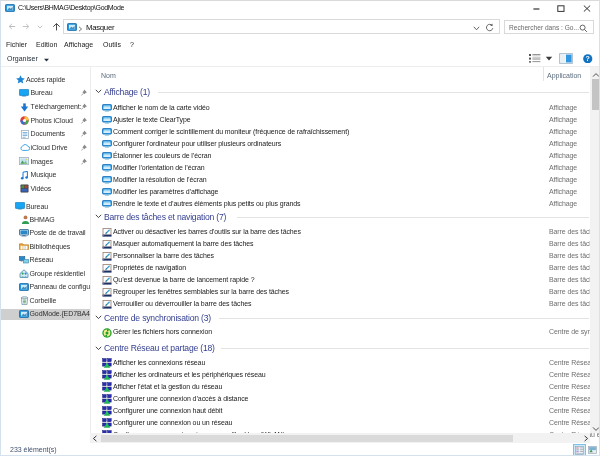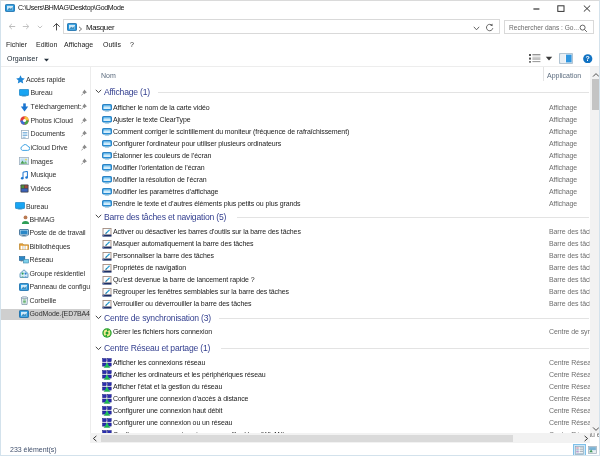--- a/index.html
+++ b/index.html
@@ -313,21 +313,21 @@
     <rect x="1.6" y="1.6" width="6.8" height="3.4" rx="0.5" fill="#9fd4f2"></rect>
     <rect x="1.6" y="3.2" width="6.8" height="1.8" fill="#d9effb"></rect>
     <rect x="3.6" y="6.2" width="2.8" height="1" fill="#74b6dd"></rect>
     <rect x="2.8" y="7.2" width="4.4" height="0.8" fill="#a8cfe4"></rect>
   </svg>
 <div class="ab t7" style="left:112px;top:199.0px;letter-spacing:-0.1px">Rendre le texte et d’autres éléments plus petits ou plus grands</div>
 <div class="ab t7" style="left:548px;top:199.0px;color:#6f6f6f;letter-spacing:-0.1px">Affichage</div>
 <svg class="ab" style="left:93.5px;top:213.0px" width="7" height="5" viewBox="0 0 7 5">
     <path d="M0.8 0.8 L3.5 3.6 L6.2 0.8" stroke="#4a4a4a" stroke-width="1" fill="none"></path>
   </svg>
-<div class="ab" style="left:103px;top:210.6px;font-size:8.6px;color:#333f8f;white-space:nowrap;letter-spacing:-0.2px">Barre des tâches et navigation (5)</div>
+<div class="ab" style="left:103px;top:210.6px;font-size:8.6px;color:#333f8f;white-space:nowrap;letter-spacing:-0.2px">Barre des tâches et navigation (7)</div>
 <div class="ab" style="left:236px;top:215.5px;width:352px;height:1px;background:#e3e3e3"></div>
 <svg class="ab" style="left:100.5px;top:226.8px" width="10" height="9" viewBox="0 0 10 9">
     <rect x="1" y="0.5" width="8" height="6.5" fill="#fdfdfd" stroke="#a08c80" stroke-width="0.9"></rect>
     <path d="M3 5.5 L7.2 1.2 L8 2.2 L4.6 5.5 Z" fill="#2b9fd4"></path>
     <path d="M3 5.5 L4.4 4.2 L5 5.2 Z" fill="#12536e"></path>
     <rect x="0.5" y="6.7" width="9" height="1.9" fill="#1c2f66"></rect>
     <rect x="1" y="7.1" width="1.2" height="1" fill="#5f77b5"></rect>
   </svg>
 <div class="ab t7" style="left:112px;top:227.0px;letter-spacing:-0.1px">Activer ou désactiver les barres d'outils sur la barre des tâches</div>
 <div class="ab t7" style="left:548px;top:227.0px;color:#6f6f6f;letter-spacing:-0.1px">Barre des tâches et navigation</div>
@@ -395,21 +395,21 @@
     <circle cx="5" cy="5" r="3.4" fill="#efea8f"></circle>
     <circle cx="5" cy="5" r="1.5" fill="#23a12d"></circle>
     <path d="M5 0.8 L7 2.6 L5 3.4 Z" fill="#23a12d"></path>
     <path d="M5 9.2 L3 7.4 L5 6.6 Z" fill="#23a12d"></path>
   </svg>
 <div class="ab t7" style="left:112px;top:327px;letter-spacing:-0.1px">Gérer les fichiers hors connexion</div>
 <div class="ab t7" style="left:548px;top:327px;color:#6f6f6f;letter-spacing:-0.1px">Centre de synchronisation</div>
 <svg class="ab" style="left:93.5px;top:344.5px" width="7" height="5" viewBox="0 0 7 5">
     <path d="M0.8 0.8 L3.5 3.6 L6.2 0.8" stroke="#4a4a4a" stroke-width="1" fill="none"></path>
   </svg>
-<div class="ab" style="left:103px;top:342.1px;font-size:8.6px;color:#333f8f;white-space:nowrap;letter-spacing:-0.2px">Centre Réseau et partage (1)</div>
+<div class="ab" style="left:103px;top:342.1px;font-size:8.6px;color:#333f8f;white-space:nowrap;letter-spacing:-0.2px">Centre Réseau et partage (18)</div>
 <div class="ab" style="left:220px;top:347px;width:368px;height:1px;background:#e3e3e3"></div>
 <svg class="ab" style="left:100.5px;top:357.3px" width="10" height="10" viewBox="0 0 10 10">
     <rect x="0.6" y="0.6" width="3.6" height="3.1" fill="#2a2db0" stroke="#151878" stroke-width="0.5"></rect>
     <rect x="5.6" y="0.6" width="3.6" height="3.1" fill="#2a2db0" stroke="#151878" stroke-width="0.5"></rect>
     <rect x="0.6" y="5" width="3.6" height="3.1" fill="#2a2db0" stroke="#151878" stroke-width="0.5"></rect>
     <rect x="5.6" y="5" width="3.6" height="3.1" fill="#2a2db0" stroke="#151878" stroke-width="0.5"></rect>
     <path d="M5 4.5 L7.6 9.3 L2.4 9.3 Z" fill="#1fc25a"></path>
     <rect x="1.8" y="8.7" width="6.4" height="0.9" fill="#1fa04e"></rect>
   </svg>
 <div class="ab t7" style="left:112px;top:357.5px;letter-spacing:-0.1px">Afficher les connexions réseau</div>

